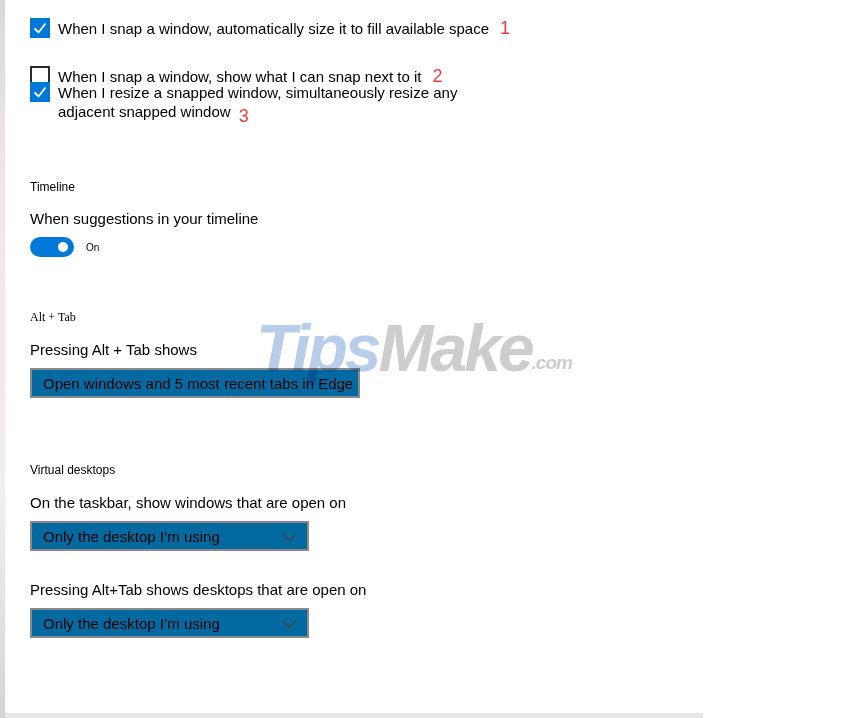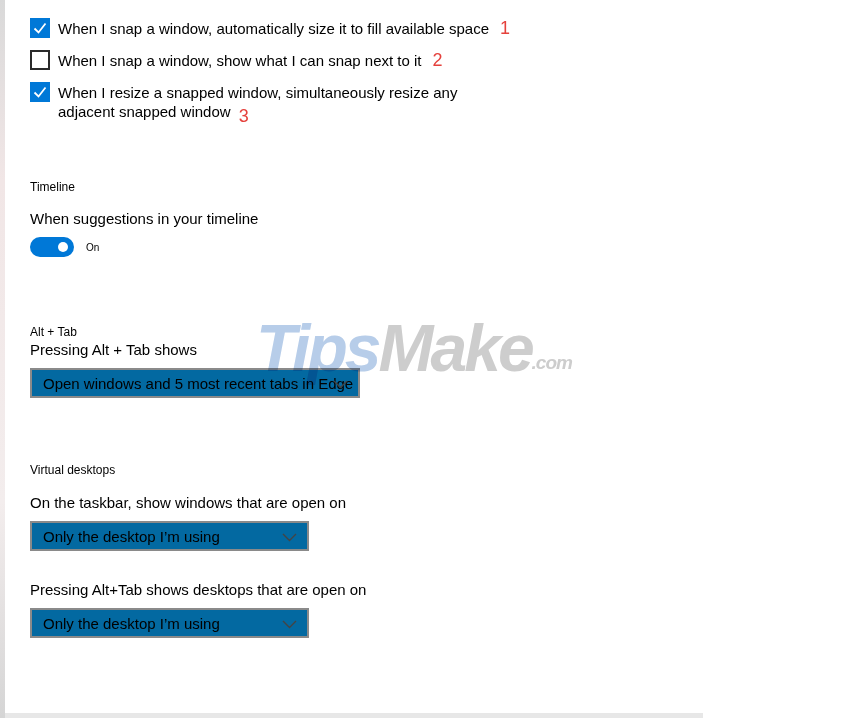--- a/index.html
+++ b/index.html
@@ -88,21 +88,21 @@
 
   <div class="cb-row" style="top:18px;">
     <span class="checkbox" data-checked="true">
       <svg class="check" width="16" height="16" viewBox="0 0 16 16">
           <polyline points="2.5,8.5 6.5,12.5 13.5,3.5" fill="none" stroke="#ffffff" stroke-width="1.8"></polyline>
         </svg>
     </span>
     <span class="cb-label"><span>When I snap a window, automatically size it to fill available space</span><span class="annot">1</span></span>
   </div>
 
-  <div class="cb-row" style="top:50px;">
+  <div class="cb-row" style="top:66px;">
     <span class="checkbox" data-checked="false">
       <svg class="check" width="16" height="16" viewBox="0 0 16 16">
           <polyline points="2.5,8.5 6.5,12.5 13.5,3.5" fill="none" stroke="#ffffff" stroke-width="1.8"></polyline>
         </svg>
     </span>
     <span class="cb-label"><span>When I snap a window, show what I can snap next to it</span><span class="annot">2</span></span>
   </div>
 
   <div class="cb-row" style="top:82px;">
     <span class="checkbox" data-checked="true">
@@ -115,21 +115,21 @@
 
   <h2 class="section-heading" style="top:166px;">Timeline</h2>
   <div class="field-label" style="top:211px;">When suggestions in your timeline</div>
   <div class="toggle-row" style="top:237px;">
     <div class="toggle">
       <div class="knob"></div>
     </div>
     <span class="toggle-state">On</span>
   </div>
 
-  <h2 class="section-heading" style="top:311px;">Alt + Tab</h2>
+  <h2 class="section-heading" style="top:296px;font-family:Liberation Serif, serif;">Alt + Tab</h2>
   <div class="field-label" style="top:342px;text-align:right;">Pressing Alt + Tab shows</div>
   <div class="dropdown" style="top:368px; width:330px;">
     <span class="dd-value">Open windows and 5 most recent tabs in Edge</span>
     <svg class="chev" width="15" height="9" viewBox="0 0 15 9">
         <polyline points="1,1 7.5,7.5 14,1" fill="none" stroke="#444444" stroke-width="1.4"></polyline>
       </svg>
   </div>
 
   <h2 class="section-heading" style="top:449px;">Virtual desktops</h2>
   <div class="field-label" style="top:495px;">On the taskbar, show windows that are open on</div>

